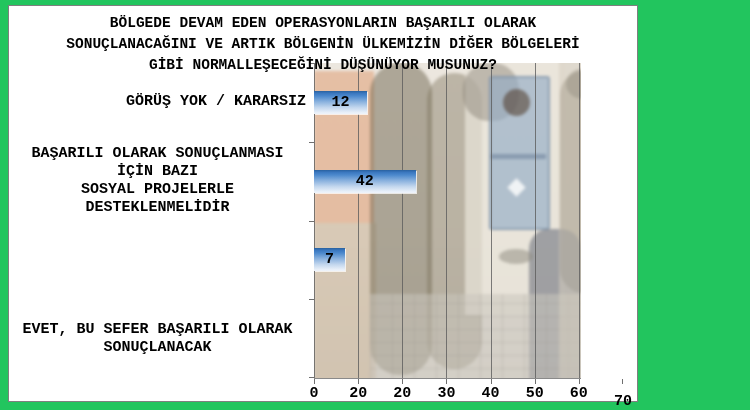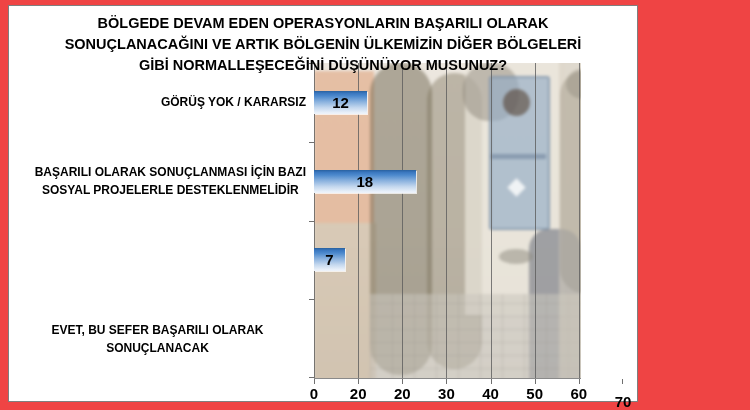--- a/index.html
+++ b/index.html
@@ -1,17 +1,17 @@
 <!DOCTYPE html>
 <html><head>
 <meta charset="utf-8">
 <style>
   html,body{margin:0;padding:0;background:#fff;}
-  .canvas{position:relative;width:750px;height:410px;background:#ef4444;overflow:hidden;
-          font-family:Liberation Sans, sans-serif;color:#000;}
+  .canvas{position:relative;width:750px;height:410px;background:#22c55e;overflow:hidden;
+          font-family:Liberation Mono, monospace;color:#000;}
   .figure{position:absolute;left:8px;top:5px;width:628px;height:395px;
           border:1px solid #7f7f7f;background:#fff;}
   .title{position:absolute;left:0;right:0;top:7px;z-index:6;text-align:center;
          font-weight:700;font-size:14.5px;line-height:21px;white-space:pre-line;color:#000;}
   
   .plot{position:absolute;left:305px;top:57px;width:267px;height:315px;overflow:hidden;
         border-bottom:1px solid #8a8a8a;z-index:1;}
   .photo{position:absolute;left:-4px;top:-4px;right:-4px;bottom:-4px;filter:blur(1.5px);}
   .photo>div{position:absolute;}
   .ph-base{inset:0;background:linear-gradient(180deg,#ece7df 0%,#e8e2d9 55%,#ddd8d0 100%);}
@@ -36,21 +36,21 @@
   .ph-rock-right{right:0;top:0;width:26px;height:100%;background:rgba(214,206,192,.55);}
   .gridlayer,.barslayer{position:absolute;inset:0;}
   .gridline{position:absolute;top:0;bottom:0;width:1px;background:rgba(92,92,92,.8);}
   .bar{position:absolute;left:0;height:23px;text-align:center;
        background:linear-gradient(180deg,#29619f 0%,#3a77bf 10%,#4c89cd 22%,#86afdd 45%,#c3d7ee 72%,#e9f0f9 94%,#eef3fa 100%);
        box-shadow:1px 1px 0 rgba(255,255,255,.75);}
   .val{width:100%;line-height:23px;font-weight:700;font-size:15px;color:#000;}
   
   .labels{position:absolute;left:0;top:57px;width:297px;height:315px;z-index:2;}
   .cat{position:absolute;right:0;transform:translateY(-50%);text-align:center;
-       white-space:pre-line;font-weight:700;font-size:12px;line-height:18px;color:#000;}
+       white-space:pre-line;font-weight:700;font-size:15px;line-height:18px;color:#000;}
   .yticks{position:absolute;left:300px;top:57px;width:5px;height:316px;}
   .ytick{position:absolute;left:0;width:5px;height:1px;background:#6f6f6f;}
   .xticks{position:absolute;left:305px;top:373px;width:309px;height:6px;}
   .xtick{position:absolute;top:0;width:1px;height:5px;background:#6f6f6f;}
   .xlabels{position:absolute;left:305px;top:379px;width:309px;height:18px;}
   .xlabel{position:absolute;top:0;transform:translateX(-50%);font-weight:700;font-size:15px;color:#000;}
 </style>
 </head>
 <body>
 
@@ -102,21 +102,21 @@
           <div class="gridline" style="left: 176.571px;"></div>
           <div class="gridline" style="left: 220.714px;"></div>
           <div class="gridline" style="left: 264.857px;"></div>
           <div class="gridline" style="left: 308px;"></div>
         </div>
       <div class="barslayer" id="bars">
           <div class="bar" style="top: 27.875px; width: 52.9714px;">
             <div class="val">12</div>
           </div>
           <div class="bar" style="top: 106.625px; width: 101.529px;">
-            <div class="val">18</div>
+            <div class="val">42</div>
           </div>
           <div class="bar" style="top: 185.375px; width: 30.9px;">
             <div class="val">7</div>
           </div>
         </div>
     </div>
 
     <div class="xticks" id="xticks">
         <div class="xtick" style="left: 0px;"></div>
         <div class="xtick" style="left: 44.1429px;"></div>

